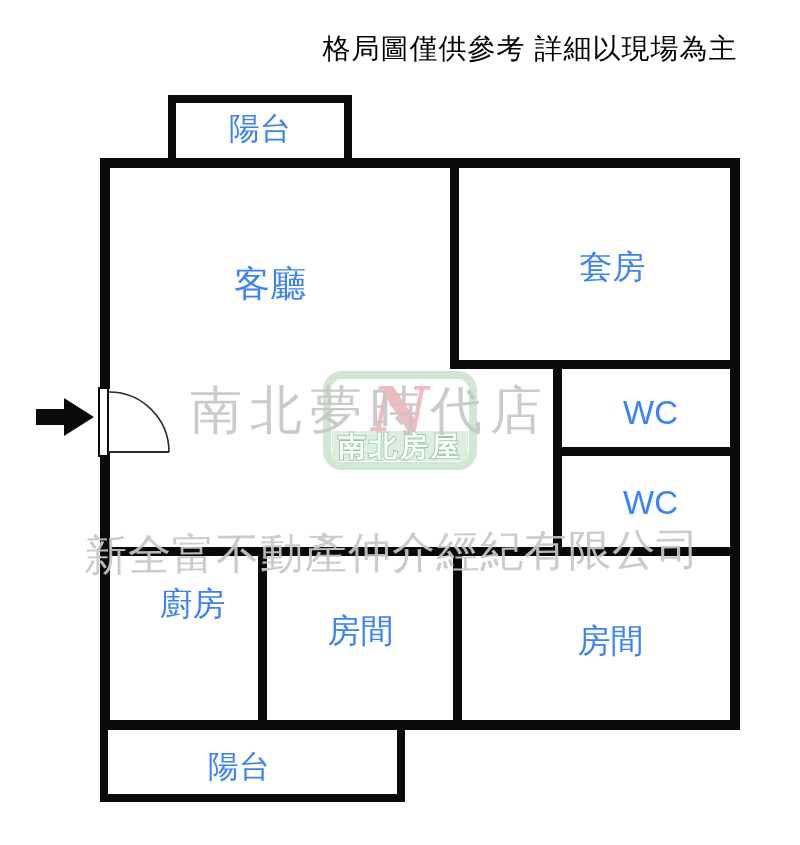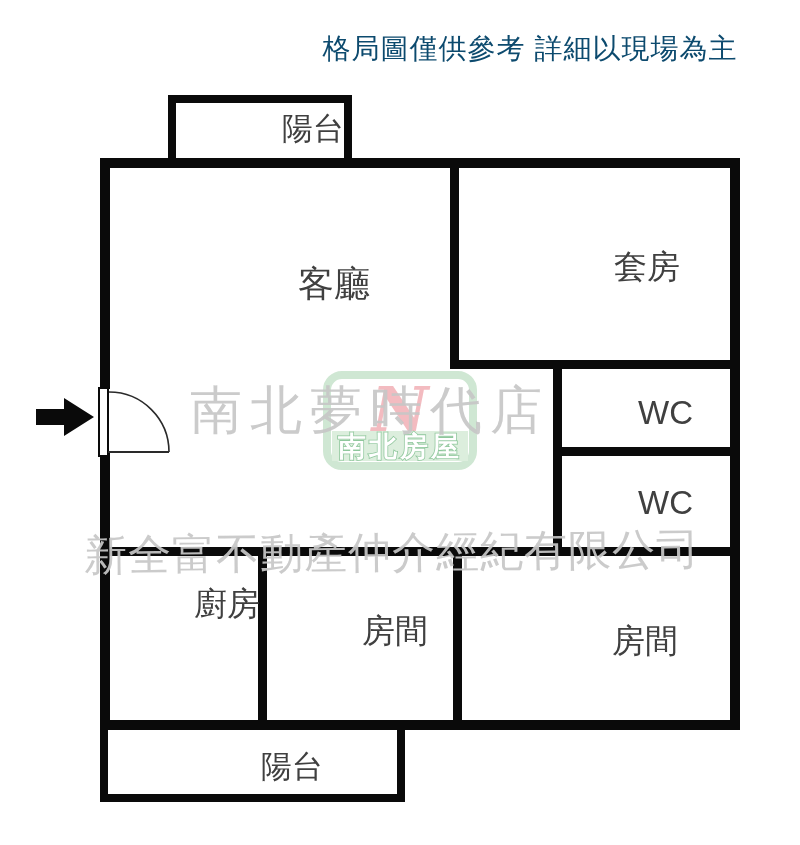--- a/index.html
+++ b/index.html
@@ -2,26 +2,26 @@
 <html><head>
 <meta charset="utf-8">
 <style>
   html,body{margin:0;padding:0;background:#ffffff;}
   #canvas{
     position:relative;width:800px;height:845px;background:#ffffff;overflow:hidden;
     font-family:"Liberation Sans",sans-serif;color:#1a1a1a;
   }
   .wall{position:absolute;background:#0a0a0a;z-index:3;}
   .room-label{
-    position:absolute;z-index:6;text-align:right;color:#404040;
+    position:absolute;z-index:6;text-align:center;color:#3b82f6;
     font-family:"Liberation Sans",sans-serif;white-space:nowrap;
   }
   #disclaimer{
     position:absolute;left:300px;top:30px;width:460px;text-align:center;
-    font-size:28px;letter-spacing:1px;color:#0c4a6e;z-index:6;white-space:nowrap;
+    font-size:28px;letter-spacing:1px;color:#000000;z-index:6;white-space:nowrap;
   }
   .wm{
     position:absolute;z-index:5;color:#c7c7c7;
     font-family:"DejaVu Serif",serif;white-space:nowrap;pointer-events:none;
   }
   #wm-store{left:190px;top:376px;font-size:52px;letter-spacing:8px;opacity:.92;}
   #wm-company{left:84px;top:524px;font-size:43px;letter-spacing:1px;opacity:.92;transform:rotate(-0.6deg);}
   #logo{position:absolute;left:323px;top:371px;z-index:2;}
   #door-svg,#arrow-svg{position:absolute;z-index:4;}
 </style>

